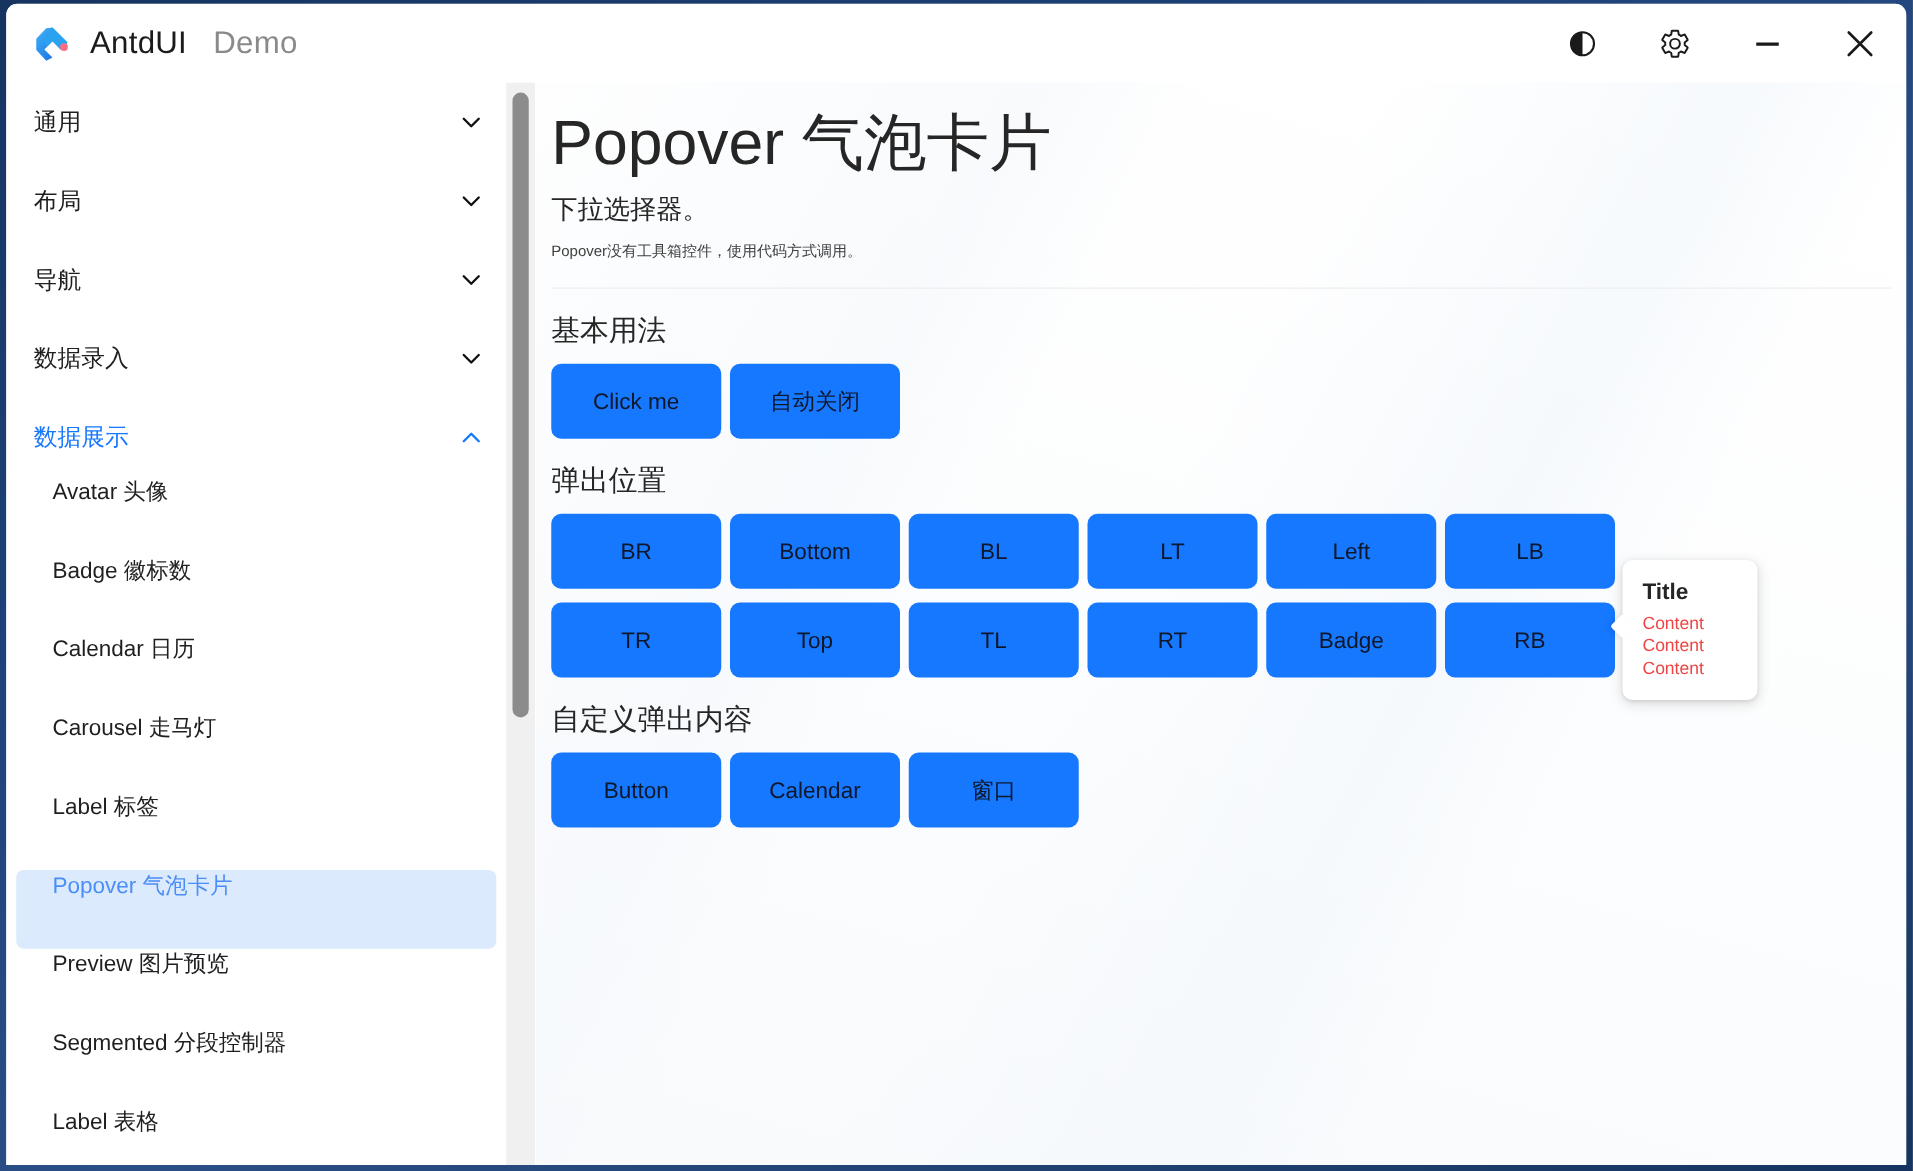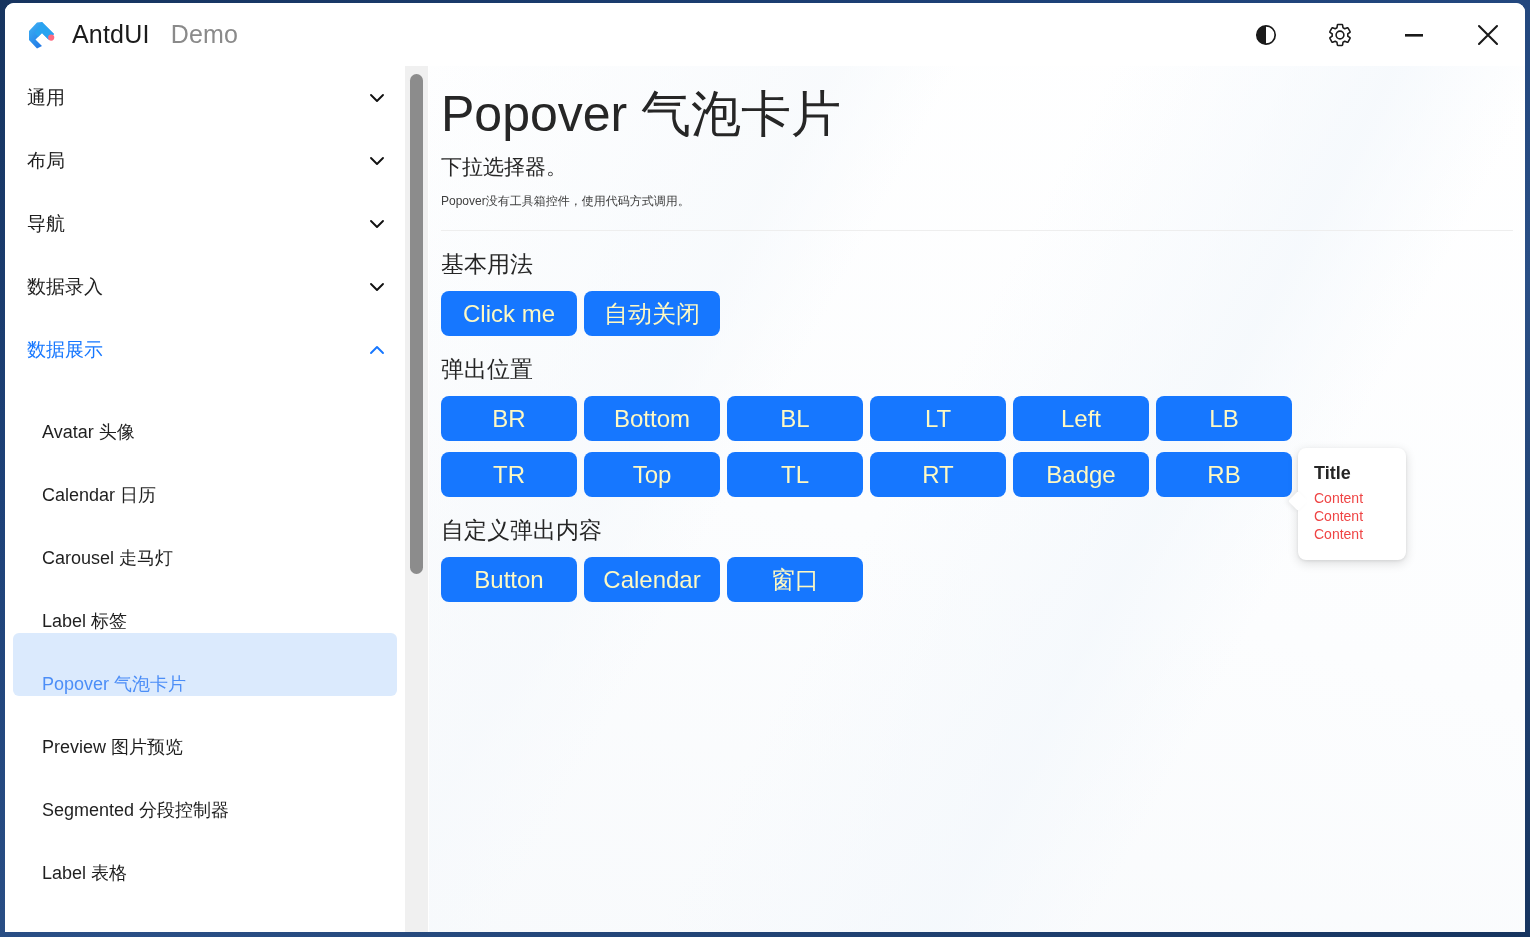--- a/index.html
+++ b/index.html
@@ -88,21 +88,21 @@
   }
   .menu-group.open .glabel { color: #1677ff; }
   .menu-group .chev {
     position: absolute; right: 18px; top: 50%;
     transform: translateY(-50%);
     width: 20px; height: 20px;
     display: flex; align-items: center; justify-content: center;
   }
   .menu-item {
     height: 63px;
-    display: flex; align-items: flex-end;
+    display: flex; align-items: flex-start;
     margin: 0 8px;
     padding-left: 29px;
     border-radius: 6px;
     cursor: pointer;
     font-size: 18px;
     color: #1f1f1f;
   }
   .menu-item.active {
     background: #dbeafd;
     color: #4c8ef7;
@@ -163,26 +163,26 @@
     font-size: 23px;
     font-weight: 400;
     color: #262626;
   }
   .btn-row {
     display: flex;
     gap: 7px;
     margin-top: 11px;
   }
   .ant-btn {
-    width: 136px; height: 45px;
+    width: 136px; height: 60px;
     background: #1677ff;
-    color: #fef9c3;
+    color: #0f172a;
     border: none;
     border-radius: 8px;
-    font-size: 24px;
+    font-size: 18px;
     font-family: inherit;
     cursor: pointer;
     display: flex; align-items: center; justify-content: center;
   }
 
   
   #popover {
     position: absolute;
     left: 869px; top: 382px;
     width: 108px;
@@ -324,20 +324,23 @@
               <svg width="20" height="20" viewBox="0 0 20 20">
                   <path d="M4 13 L10 7 L16 13" fill="none" stroke="#1677ff" stroke-width="1.9" stroke-linecap="round" stroke-linejoin="round"></path>
                 </svg>
             </span>
           </div>
 
           <div class="menu-item">
             <span>Avatar 头像</span>
           </div>
           <div class="menu-item">
+            <span>Badge 徽标数</span>
+          </div>
+          <div class="menu-item">
             <span>Calendar 日历</span>
           </div>
           <div class="menu-item">
             <span>Carousel 走马灯</span>
           </div>
           <div class="menu-item">
             <span>Label 标签</span>
           </div>
           <div class="menu-item active">
             <span>Popover 气泡卡片</span>

